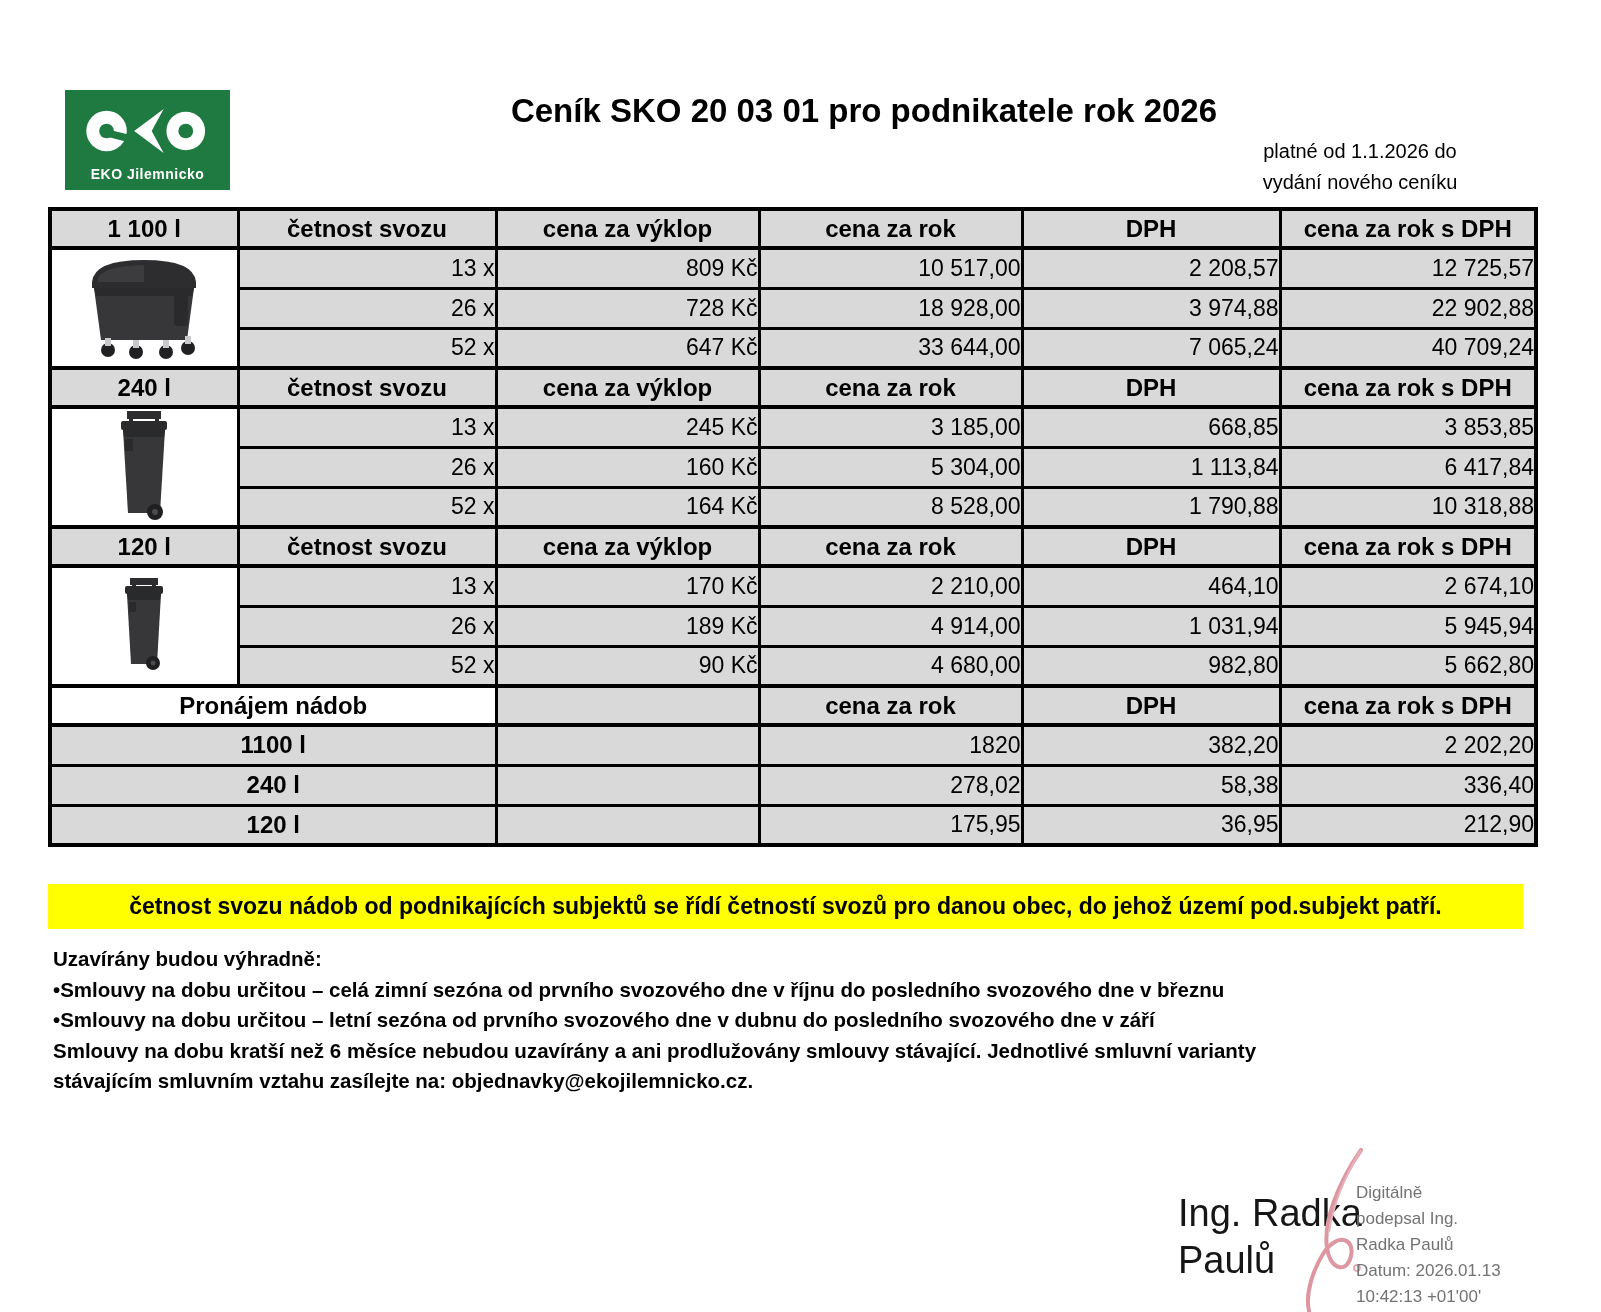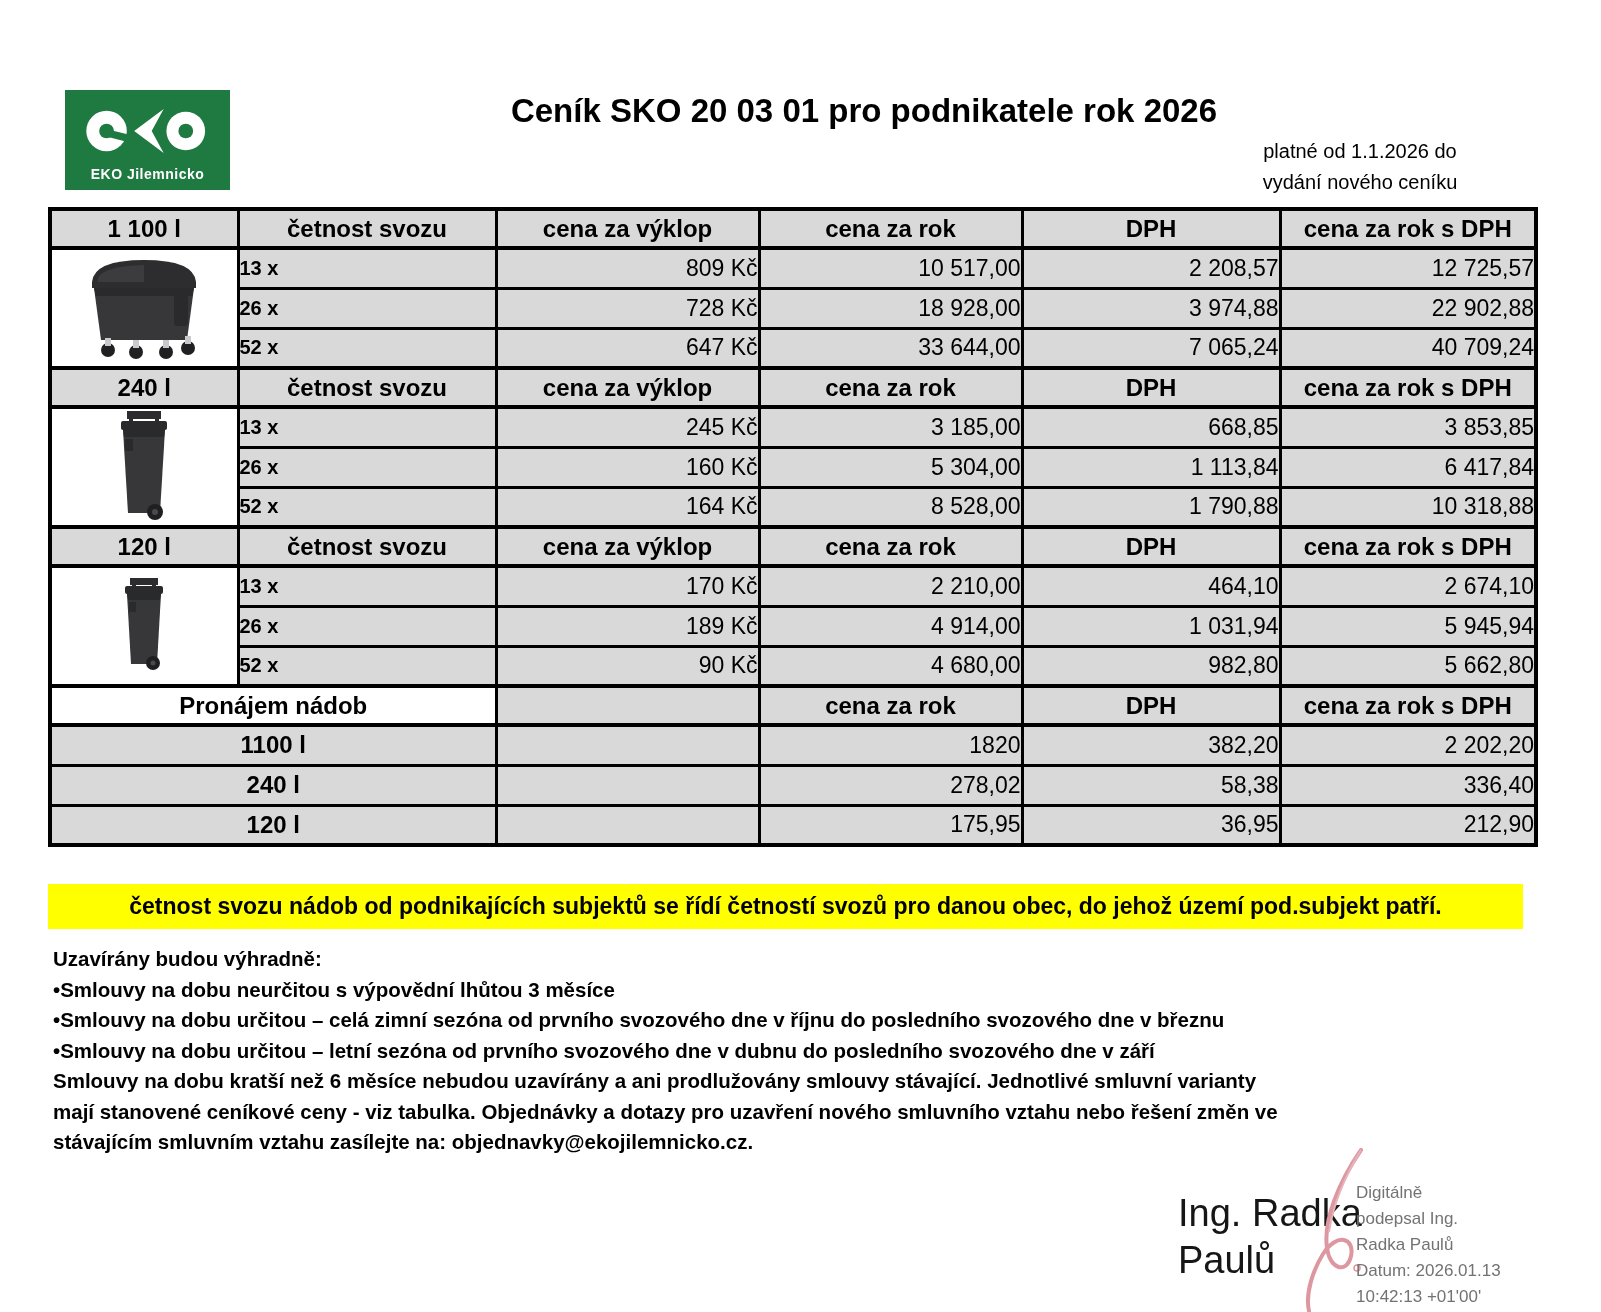--- a/index.html
+++ b/index.html
@@ -23,21 +23,21 @@
   table.price{border-collapse:collapse;table-layout:fixed;border:4px solid #000;}
   .price td{border:3px solid #000;overflow:hidden;white-space:nowrap;padding:0;}
   .price tr.hrow td{border-top-width:4px;border-bottom-width:4px;}
   .price tr.thin td{border-top-width:2px;}
   .price tr.hrow{height:39px;}
   .price tr.drow{height:40px;}
   .gray{background:#d9d9d9;}
   .white{background:#ffffff;}
   .hdr{font-weight:bold;font-size:24px;text-align:center;}
   .sizelbl{font-weight:bold;font-size:24px;text-align:center;}
-  .freq{font-weight:bold;font-size:20px;text-align:left;}
+  .freq{font-weight:normal;font-size:23px;text-align:right;}
   .num{font-size:23px;text-align:right;padding-right:10px;}
   .bin-cell{text-align:center;vertical-align:middle;}
 
   
   .notice{left:48px;top:884px;width:1475px;height:45px;background:#ffff00;
     display:flex;align-items:center;justify-content:center;}
   .notice span{font-weight:bold;font-size:23px;}
 
   
   .terms{left:53px;top:944px;width:1500px;font-weight:bold;font-size:20.5px;line-height:30.5px;}
@@ -249,25 +249,23 @@
 </tbody>
     </table>
 </div>
 
 <div class="abs notice">
   <span>četnost svozu nádob od podnikajících subjektů  se řídí četností svozů pro danou  obec, do jehož území pod.subjekt patří.</span>
 </div>
 
 <div class="abs terms">
   <div>Uzavírány budou výhradně:</div>
-  <div>•Smlouvy na dobu neurčitou s výpovědní lhůtou 3 měsíce</div>
   <div>•Smlouvy na dobu určitou – celá zimní sezóna od prvního svozového dne v říjnu do posledního svozového dne v březnu</div>
   <div>•Smlouvy na dobu určitou – letní sezóna od prvního svozového dne v dubnu do posledního svozového dne v září</div>
   <div>Smlouvy na dobu kratší než 6 měsíce nebudou uzavírány a ani prodlužovány smlouvy stávající. Jednotlivé smluvní varianty</div>
-  <div>mají stanovené ceníkové ceny - viz tabulka. Objednávky a dotazy pro uzavření nového smluvního vztahu nebo řešení změn ve</div>
   <div>stávajícím smluvním vztahu zasílejte na: objednavky@ekojilemnicko.cz.</div>
 </div>
 
 <div class="abs sig-name">
   <div>Ing. Radka</div>
   <div>Paulů</div>
 </div>
 
 <div class="abs sig-ribbon">
   <svg width="85" height="164" viewBox="0 0 85 164">

